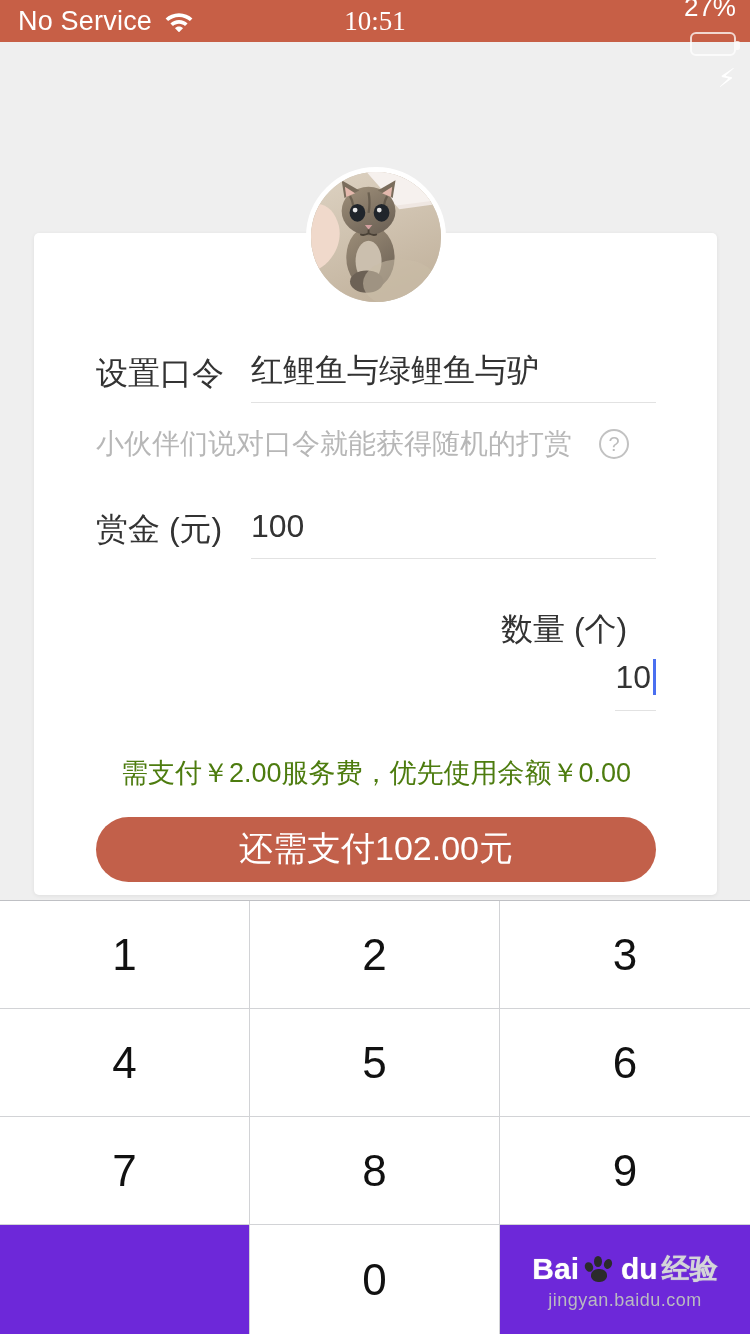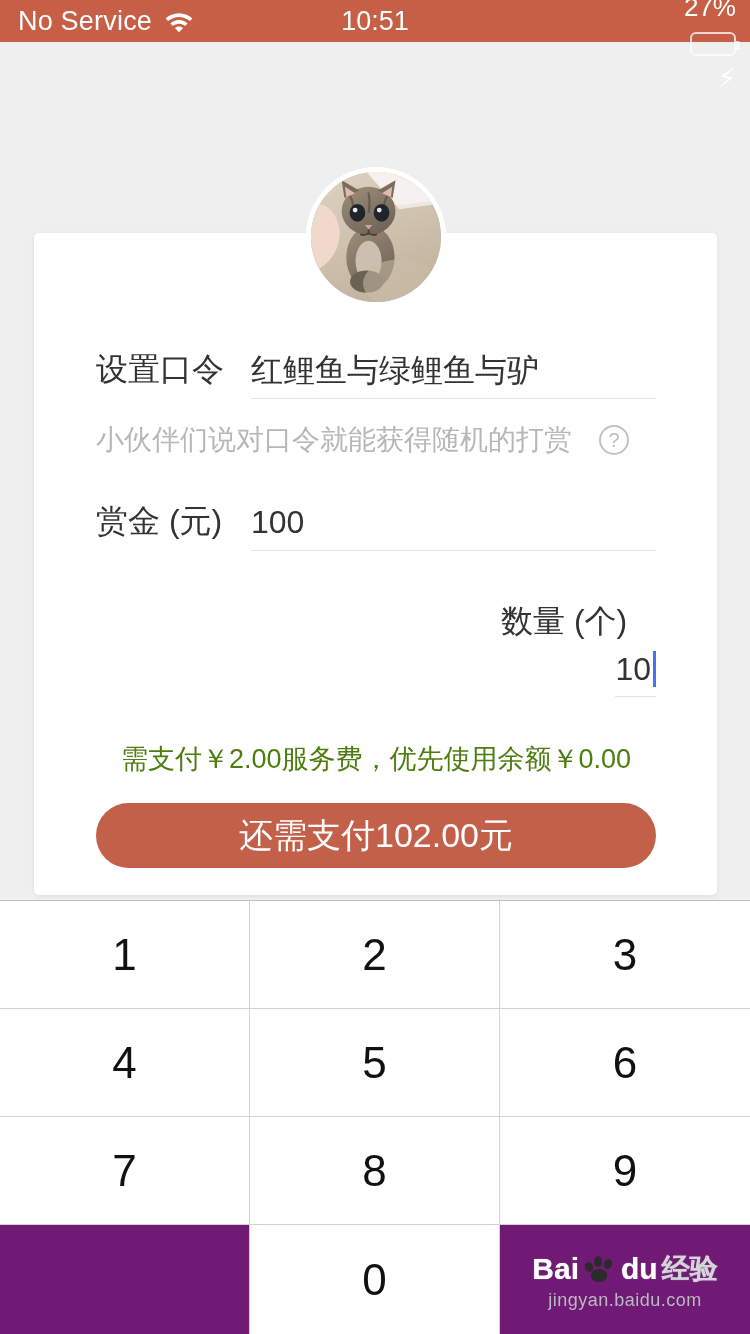--- a/index.html
+++ b/index.html
@@ -13,21 +13,21 @@
   #app{ position:relative; width:750px; height:1334px; background:#efefef; }
 
   
   .statusbar{
     position:absolute; top:0; left:0; width:750px; height:42px;
     background:#c75f46; color:#fff;
     display:flex; align-items:center;
   }
   .sb-left{ position:absolute; left:18px; display:flex; align-items:center; gap:12px; }
   .sb-carrier{ font-size:27px; letter-spacing:0.2px; }
-  .sb-center{ position:absolute; left:0; width:750px; text-align:center; font-size:27px; font-weight:500; }
+  .sb-center{ position:absolute; left:0; width:750px; text-align:center; font-size:27px; font-weight:500;font-family:Liberation Serif, serif; }
   .sb-right{ position:absolute; right:14px; display:flex; align-items:flex-end; gap:9px;flex-direction:column; }
   .sb-pct{ font-size:26px; }
   .wifi{ width:30px; height:22px; position:relative; }
   .batt{
     width:46px; height:24px; border:2px solid rgba(255,255,255,.75);
     border-radius:6px; position:relative; padding:2px;
   }
   .batt::after{
     content:""; position:absolute; right:-6px; top:7px;
     width:4px; height:9px; background:rgba(255,255,255,.75);
@@ -78,21 +78,21 @@
 
   
   .form{ position:absolute; left:62px; top:120px; width:560px; }
   .row{ display:flex; align-items:flex-end; }
   .row .lbl{
     width:155px; font-size:32px; color:#333; line-height:1;
     padding-bottom:14px; flex:none;
   }
   .row .field{
     flex:1; border-bottom:1px solid #e2e2e2;
-    font-size:32px; color:#333; line-height:1.1;
+    padding-bottom:14px; font-size:32px; color:#333; line-height:1.1;
     min-height:46px; position:relative;
   }
   .hint{
     margin-top:22px; font-size:28px; color:#b7b7b7;
     display:flex; align-items:center; gap:27px;
   }
   .qmark{
     width:30px; height:30px; border-radius:50%;
     border:2px solid #c2c2c2; color:#bdbdbd;
     font-size:20px; line-height:26px; text-align:center; flex:none;
@@ -122,21 +122,21 @@
     grid-template-columns:250px 250px 250px;
     grid-template-rows:108px 108px 108px 110px;
   }
   .key{
     display:flex; align-items:center; justify-content:center;
     font-size:44px; color:#111; background:#fff;
     border-right:1px solid #d2d3d6; border-bottom:1px solid #d2d3d6;
     cursor:pointer; user-select:none;
   }
   .key:nth-child(3n){ border-right:none; }
-  .key.grey{ background:#701a75; }
+  .key.grey{ background:#6d28d9; }
   .key.last{ border-bottom:none; }
   .watermark{
     position:relative; width:100%; height:100%;
     display:flex; flex-direction:column; align-items:center; justify-content:center;
     gap:2px;
   }
   .wm-top{
     display:flex; align-items:center; gap:4px;
     font-size:30px; font-weight:bold; color:#ffffff;
     text-shadow:0 0 1px #c9cace;

